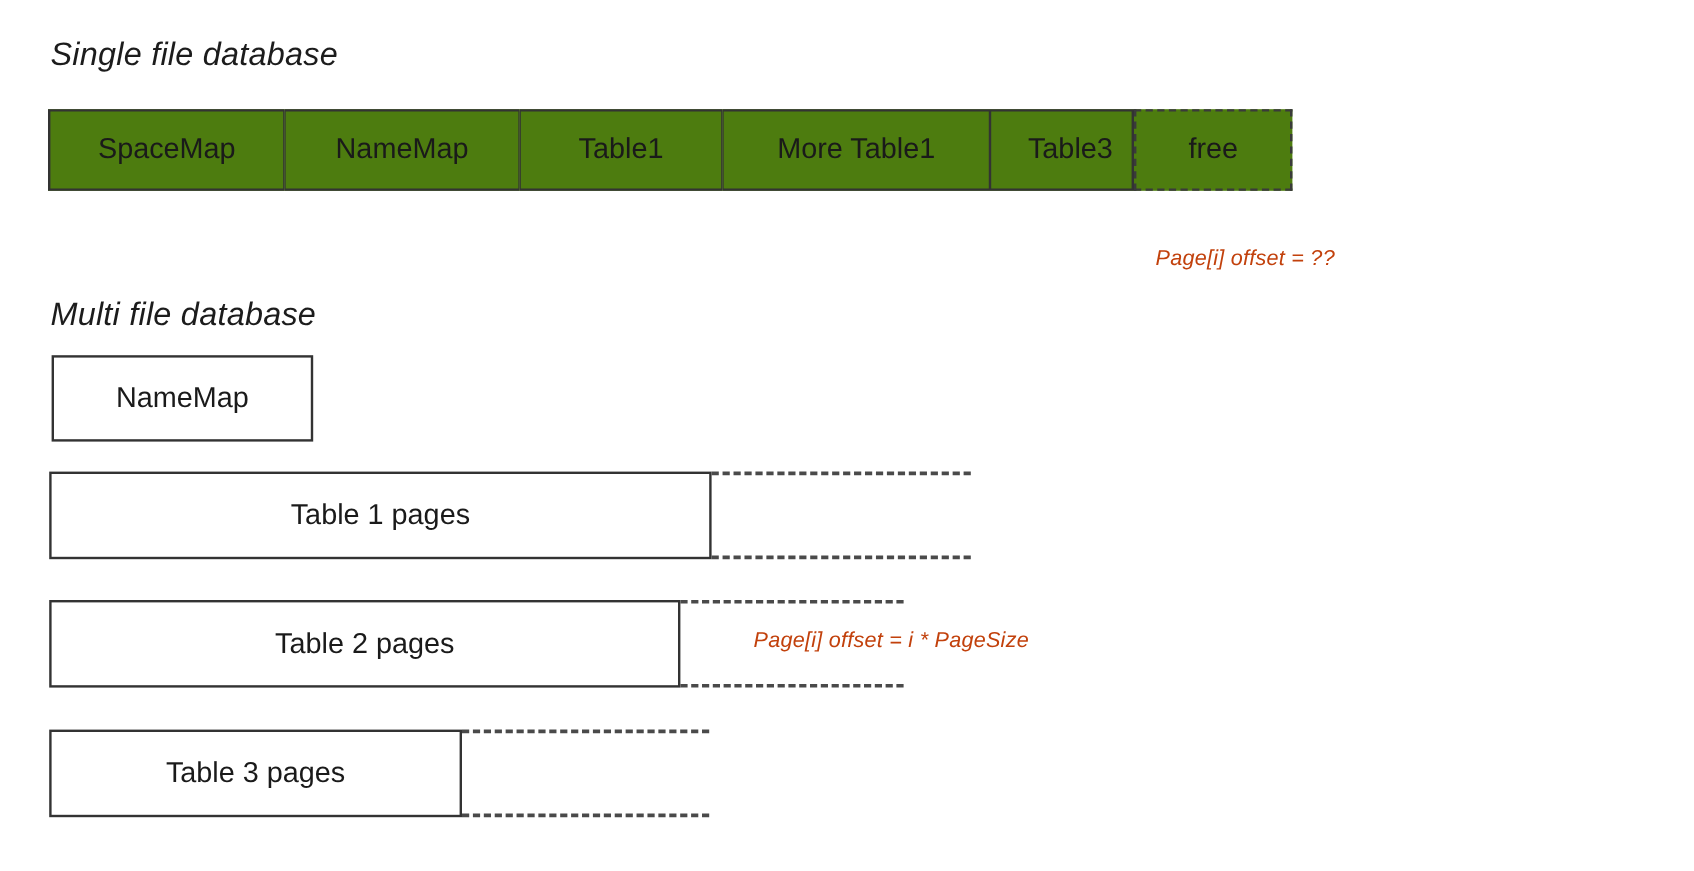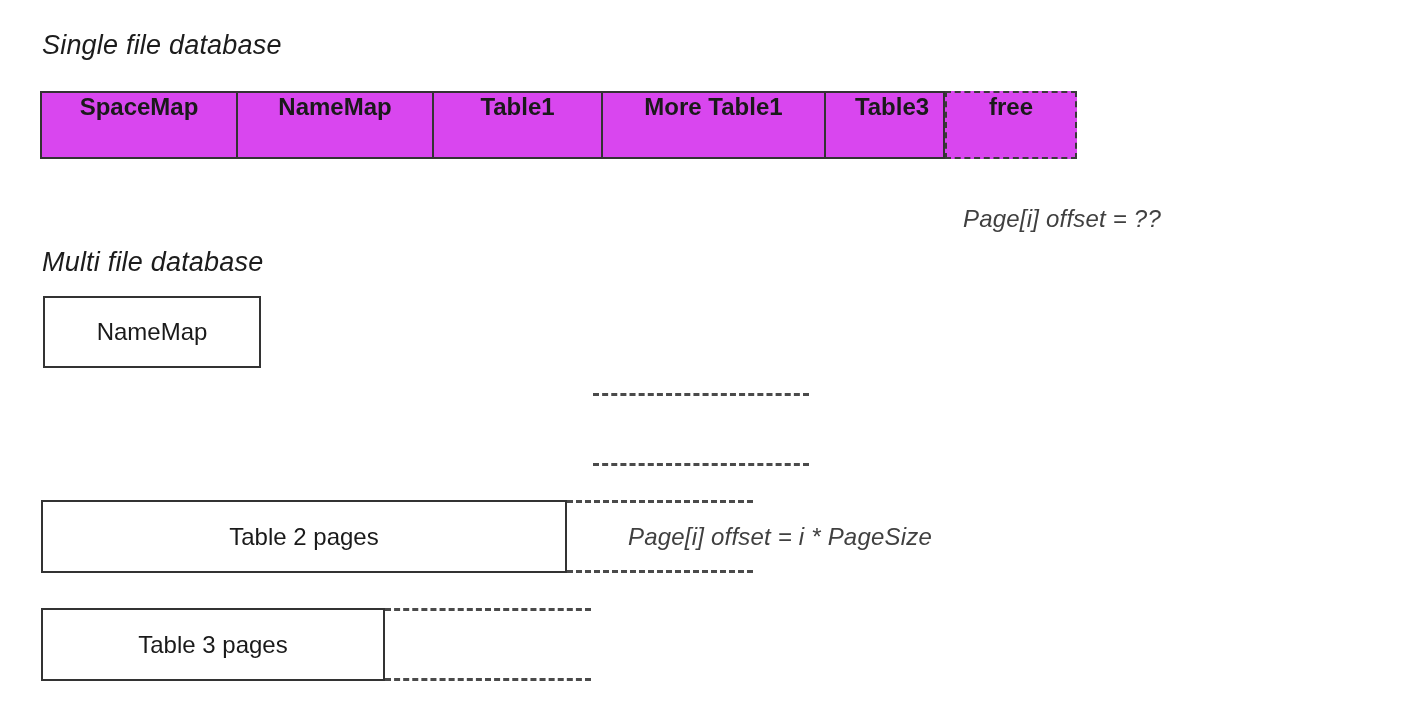--- a/index.html
+++ b/index.html
@@ -31,44 +31,44 @@
     font-size: 27px;
     letter-spacing: 0.2px;
     color: #1c1c1c;
     white-space: nowrap;
   }
 
   
   .formula {
     position: absolute;
     font-style: italic;
-    font-size: 24px;
+    font-size: 18px;
     letter-spacing: 0.2px;
-    color: #404040;
+    color: #c2410c;
     white-space: nowrap;
   }
 
   
   .strip {
     position: absolute;
     box-sizing: border-box;
     display: flex;
   }
   .cell {
     box-sizing: border-box;
     border: 2px solid #333333;
     border-right-width: 1px;
     border-left-width: 1px;
     display: flex;
+    align-items: center;
     justify-content: center;
     font-size: 24px;
     color: #1a1a1a;
-    background: #d946ef;
+    background: #4d7c0f;
     white-space: nowrap;
-    font-weight: bold;
   }
   .cell.first { border-left-width: 2px; }
   .cell.last-solid { border-right-width: 2px; }
   .cell.free {
     border: 2px dashed #3a3a3a;
     border-left-width: 2px;
   }
 
   
   .box {
@@ -134,20 +134,23 @@
   </div>
 
   <div class="formula" style="left:963px; top:205px;">Page[i] offset = ??</div>
 
   <div class="caption" style="left:42px; top:247px;text-align:right;">Multi file database</div>
 
   <div class="box" style="left:43px; top:296px; width:218px; height:72px;">
     <span>NameMap</span>
   </div>
 
+  <div class="box" style="left:41px; top:393px; width:552px; height:73px;">
+    <span>Table 1 pages</span>
+  </div>
   <div class="dash-ext" style="left:593px; top:393px; width:216px; height:73px;">
     <div class="rule top"></div>
     <div class="rule bottom"></div>
   </div>
 
   <div class="box" style="left:41px; top:500px; width:526px; height:73px;">
     <span>Table 2 pages</span>
   </div>
   <div class="dash-ext" style="left:567px; top:500px; width:186px; height:73px;">
     <div class="rule top"></div>

